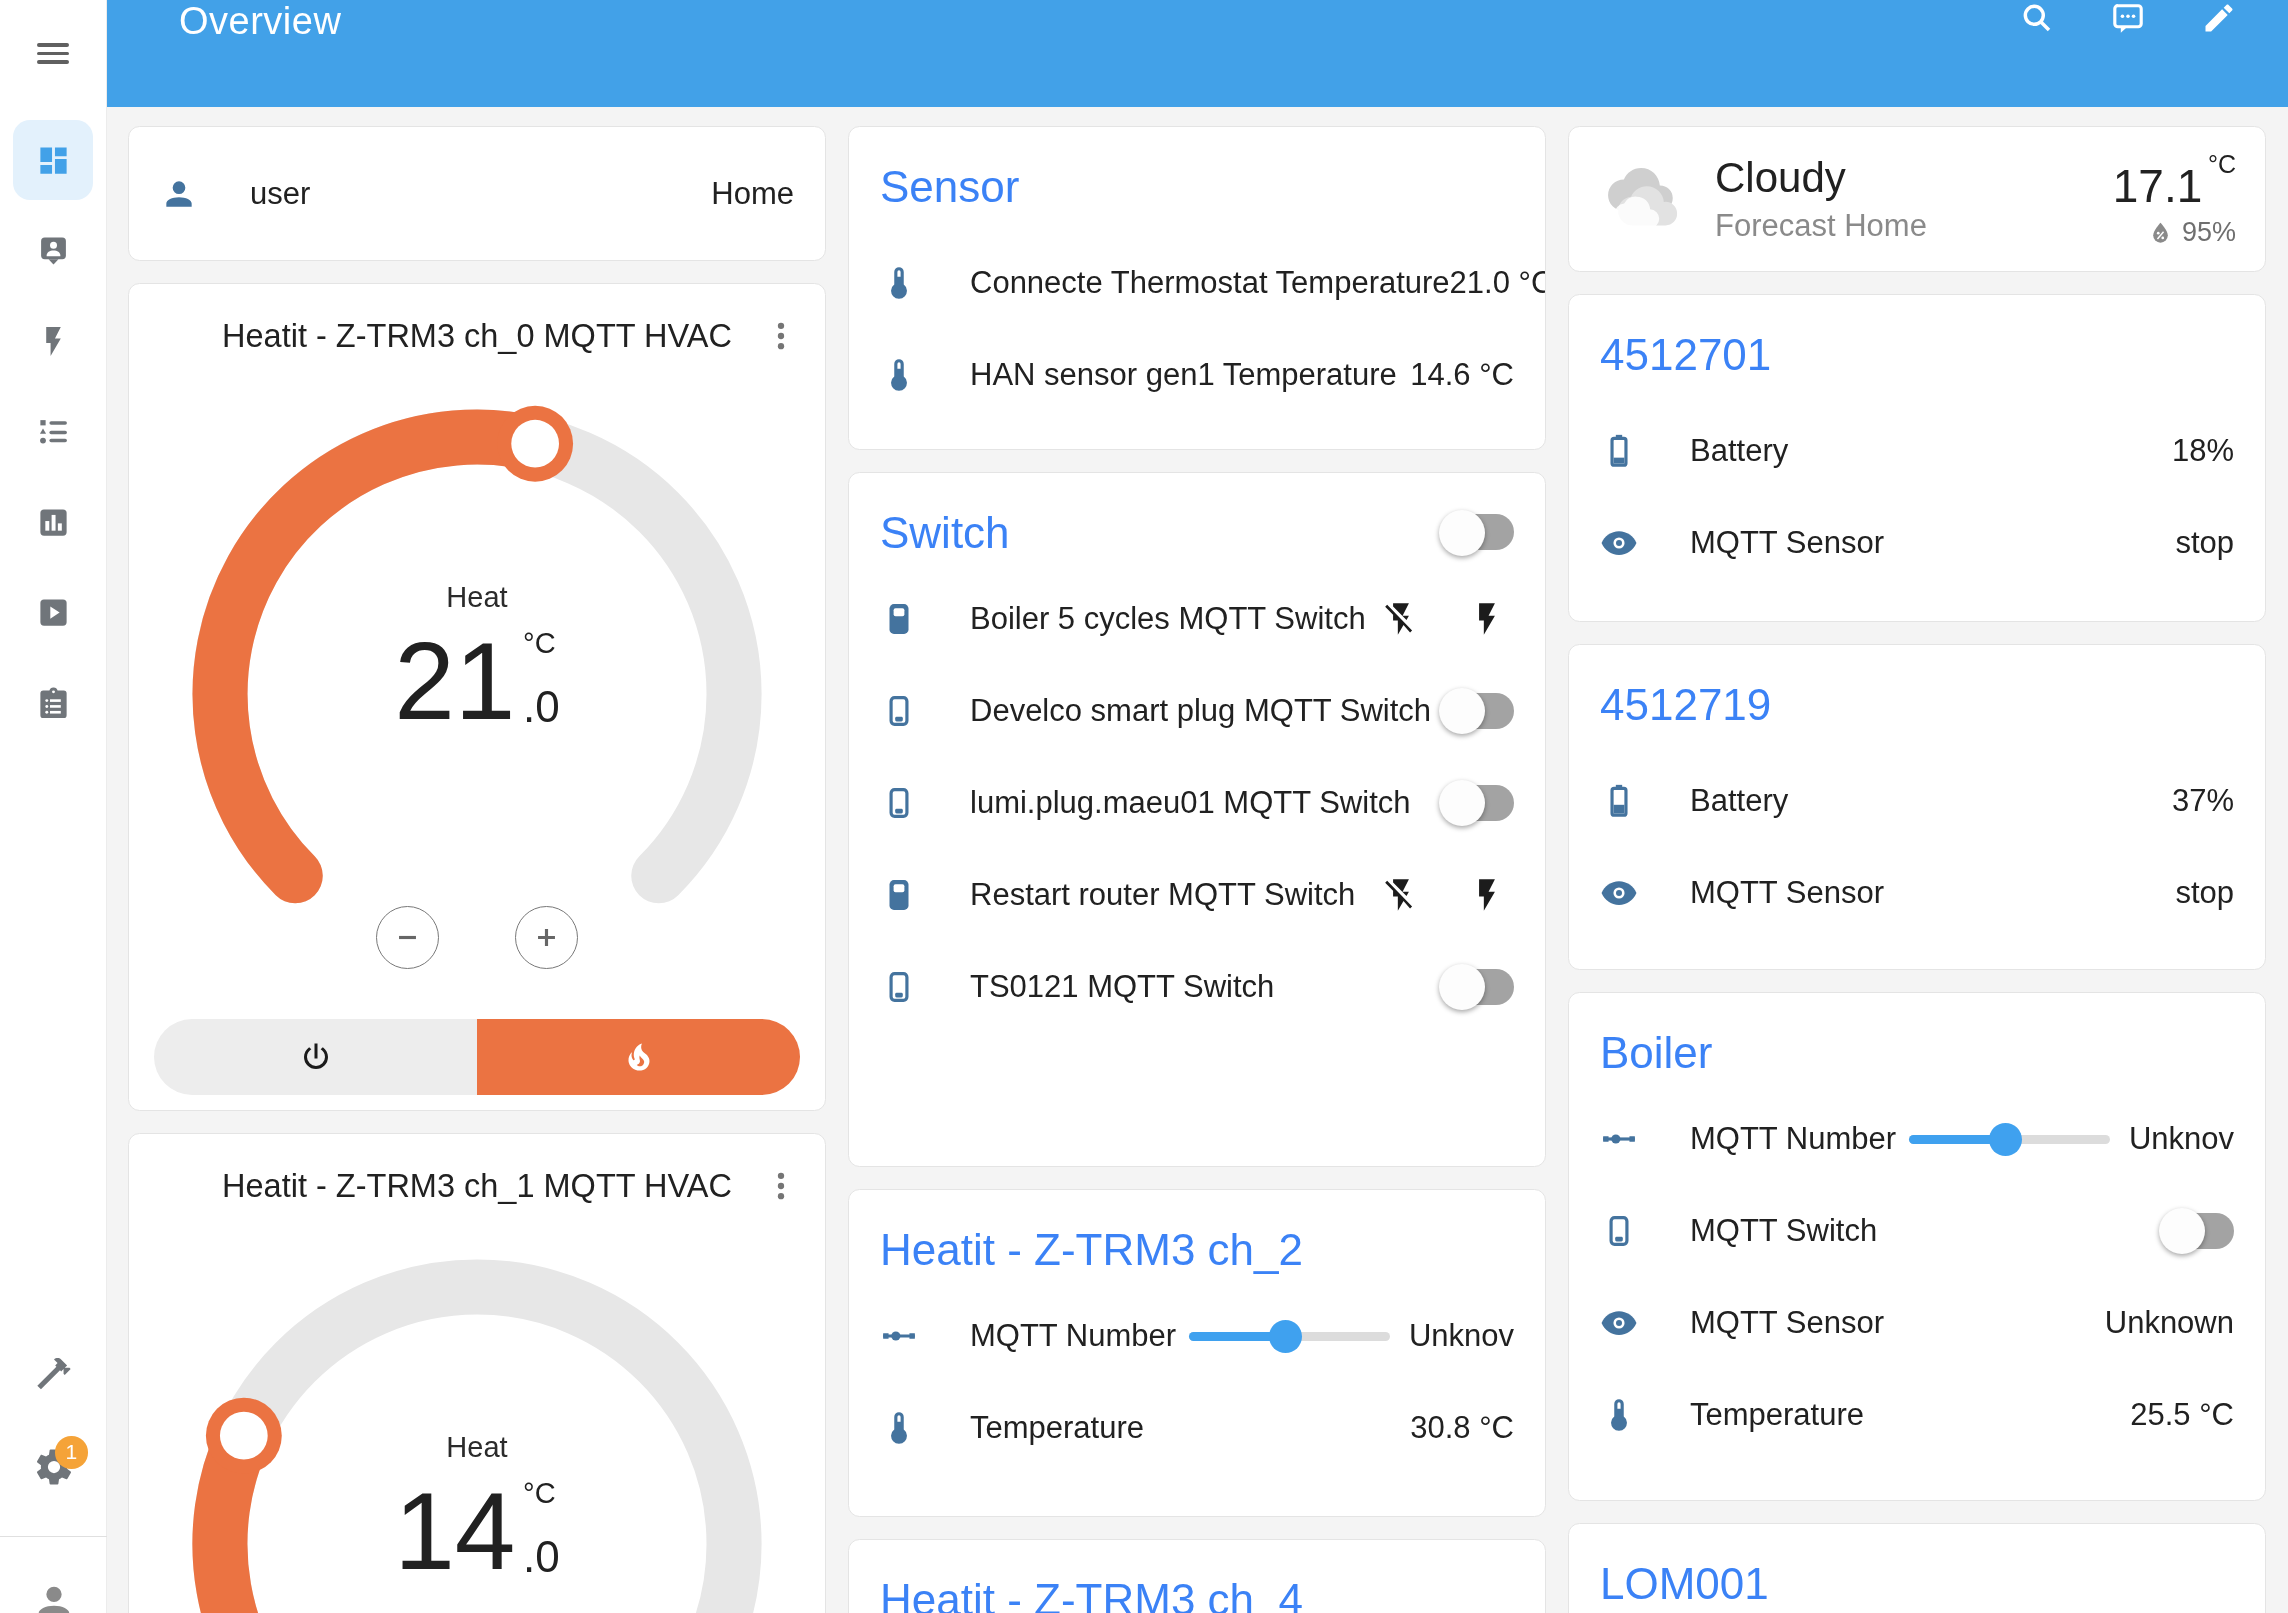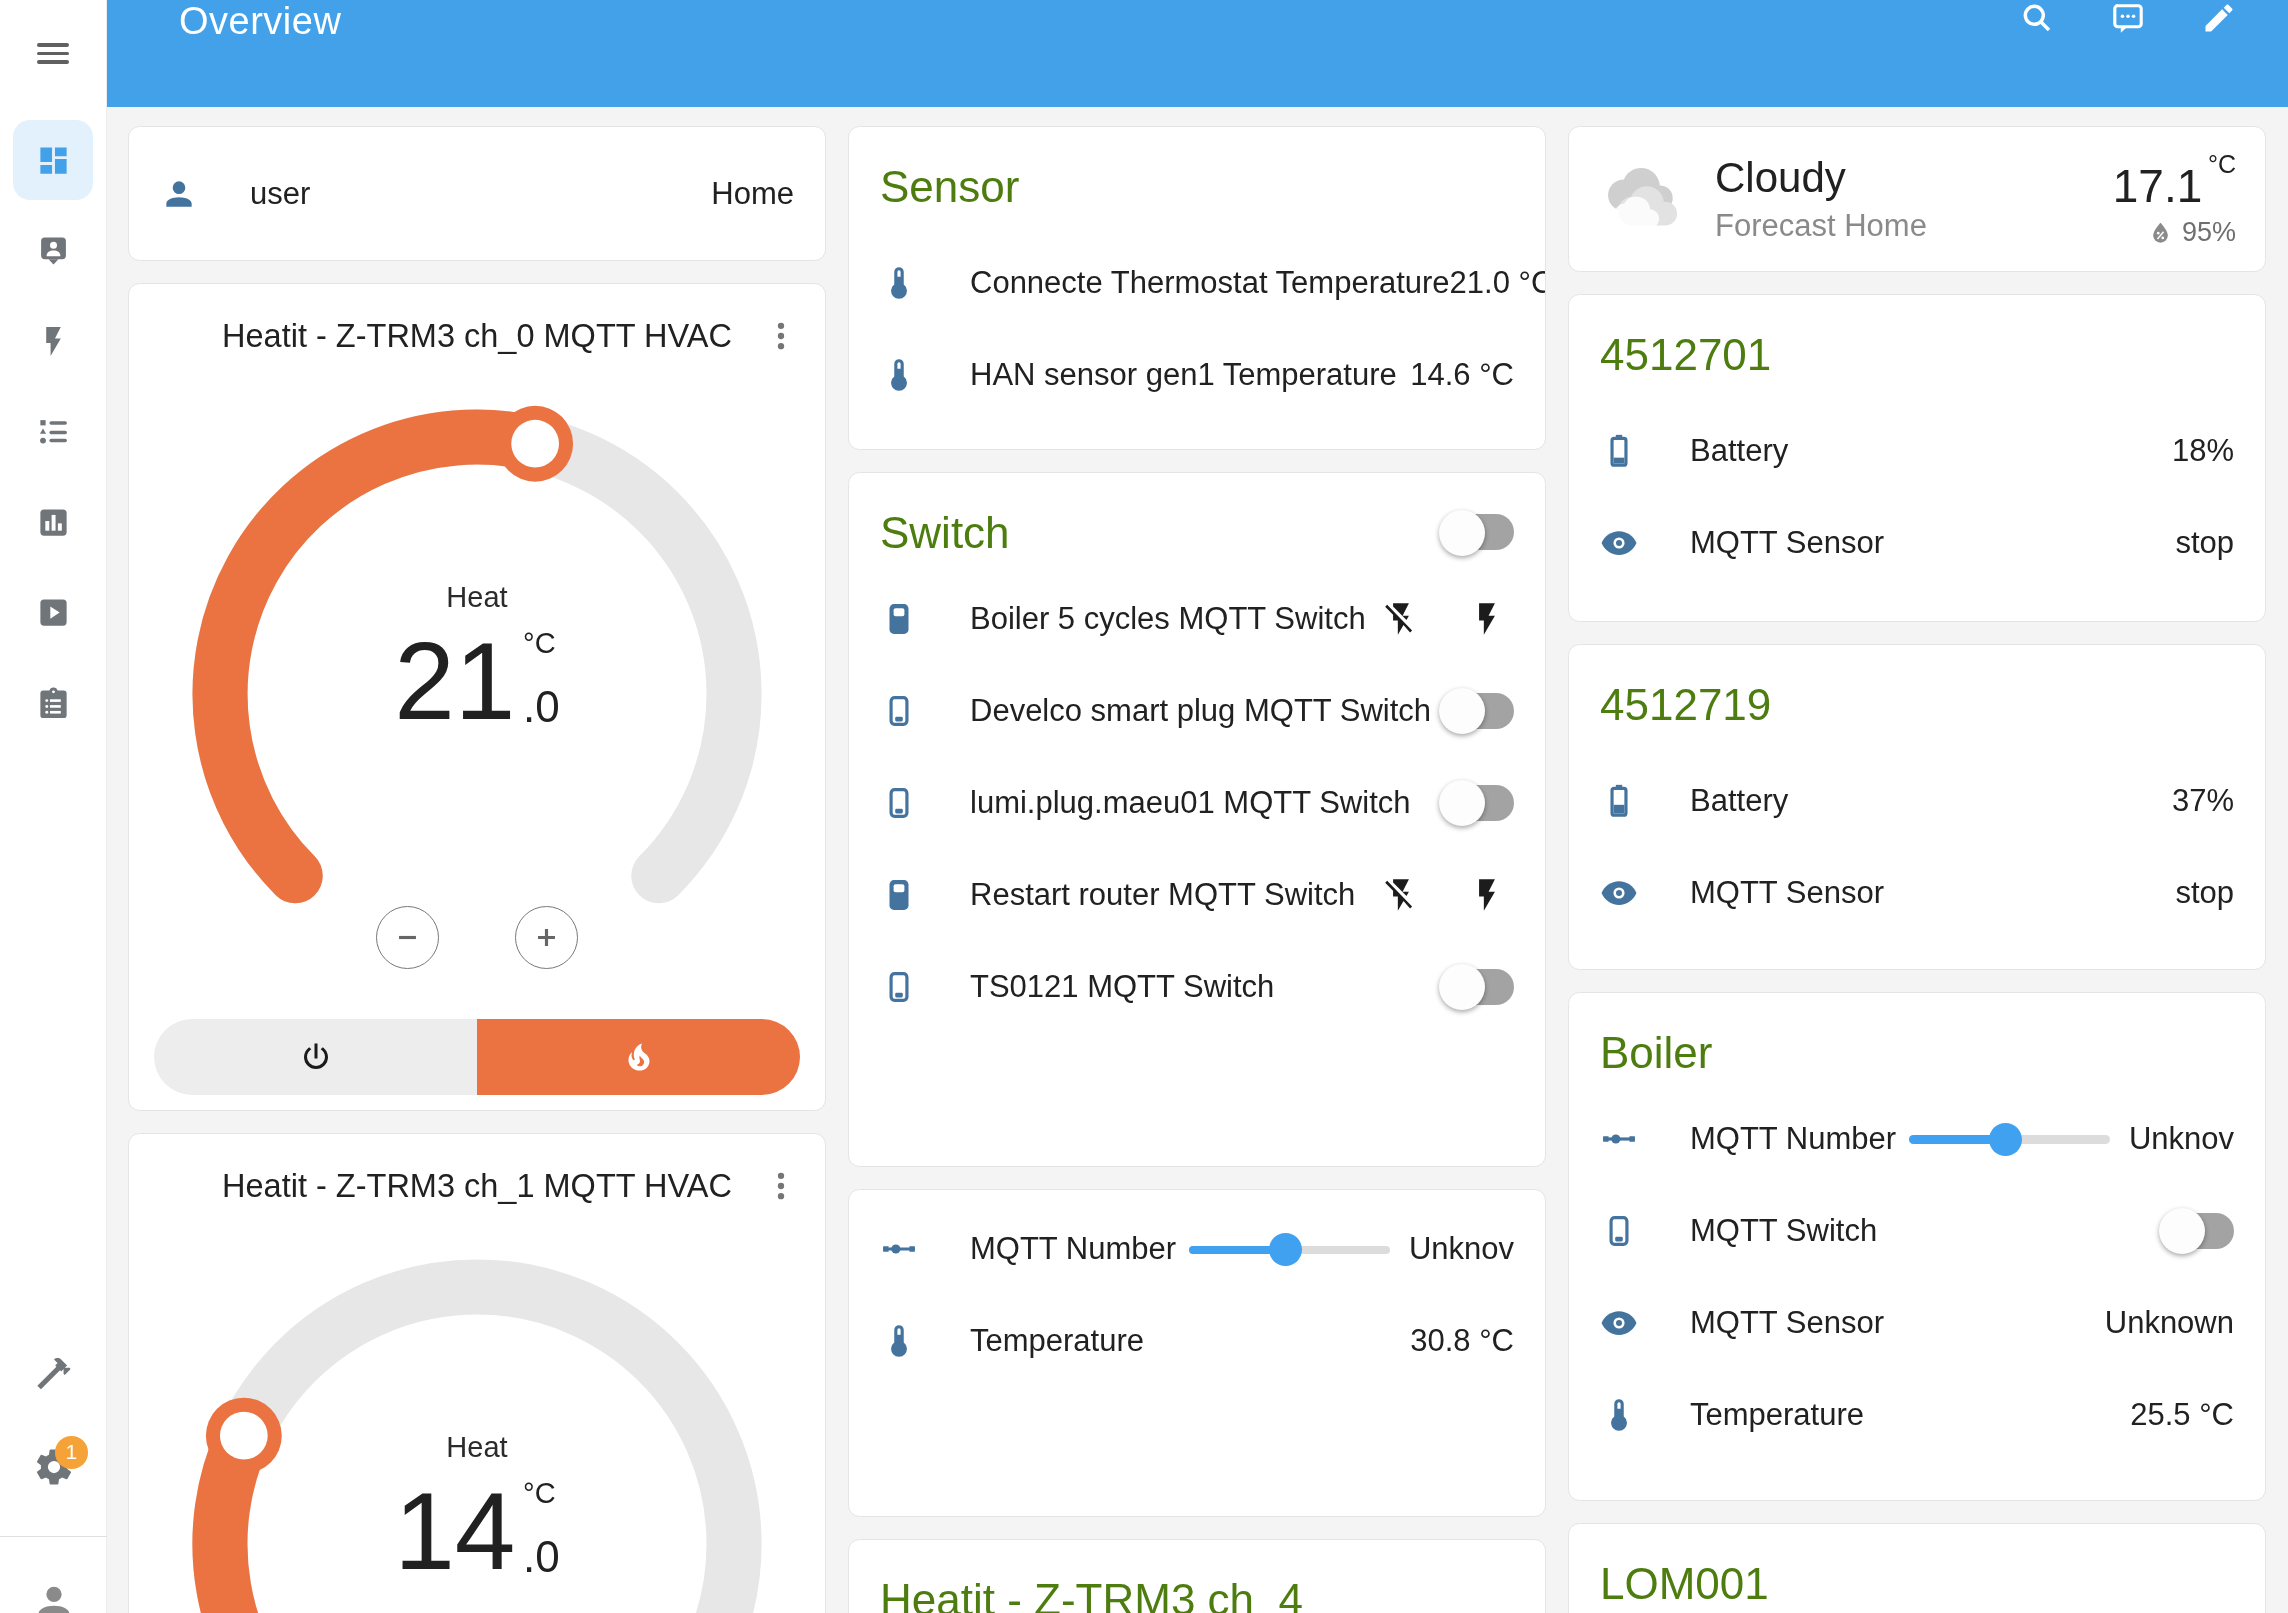--- a/index.html
+++ b/index.html
@@ -29,21 +29,21 @@
   .topbar-icons { margin-left:auto; display:flex; align-items:center; gap:55px; padding-right:51px; }
   .topbar-icons svg { width:36px; height:36px; cursor:pointer; }
 
   
   .content { flex:1; overflow:hidden; padding:19px 21px; display:flex; gap:22px; background:#f4f4f4; }
   .col { width:698px; flex:0 0 698px; display:flex; flex-direction:column; gap:22px; }
   .card { background:#fff; border:1px solid #e4e4e4; border-radius:11.5px; flex:none; overflow:hidden; }
 
   
   .card-pad { padding:0 31px; }
-  .etitle { font-size:44px; font-weight:400; color:#4d7c0f; padding-top:32.5px; line-height:54px; }
+  .etitle { font-size:44px; font-weight:400; color:#3b82f6; padding-top:32.5px; line-height:54px; }
   .card-head { display:flex; align-items:center; justify-content:space-between; padding-top:32.5px; }
   .card-head .etitle { padding-top:0; }
   .rows { margin-top:23px; }
   .erow { height:92px; display:flex; align-items:center; cursor:pointer; }
   .eicon { width:38px; height:38px; flex:0 0 38px; display:flex; align-items:center; justify-content:center; }
   .eicon svg { width:38px; height:38px; }
   .elabel { margin-left:52px; font-size:31px; color:#212121; white-space:nowrap; }
   .evalue { margin-left:auto; font-size:31px; color:#212121; white-space:nowrap; text-align:right; }
   .ricons { margin-left:auto; display:flex; align-items:center; gap:48px; padding-right:7.6px; }
   .ricons svg { width:38px; height:38px; cursor:pointer; }
@@ -422,20 +422,21 @@
               <span class="elabel">TS0121 MQTT Switch</span>
               <span class="toggle row-toggle">
                   <span class="track"></span>
                   <span class="thumb"></span>
                 </span>
             </div>
           </div>
         </div>
 
         <div class="card card-pad h-ch2">
+          <div class="etitle">Heatit - Z-TRM3 ch_2</div>
           <div class="rows" style="margin-top:13.4px;">
             <div class="erow">
               <span class="eicon">
                   <svg viewBox="0 0 24 24">
                     <path d="M2 12h20" stroke="#44739e" stroke-width="2"></path>
                     <path d="M2 12h3.4M18.6 12H22" stroke="#44739e" stroke-width="3.6"></path>
                     <circle cx="10" cy="12" r="2.9" fill="#44739e"></circle>
                   </svg>
                 </span>
               <span class="elabel">MQTT Number</span>

